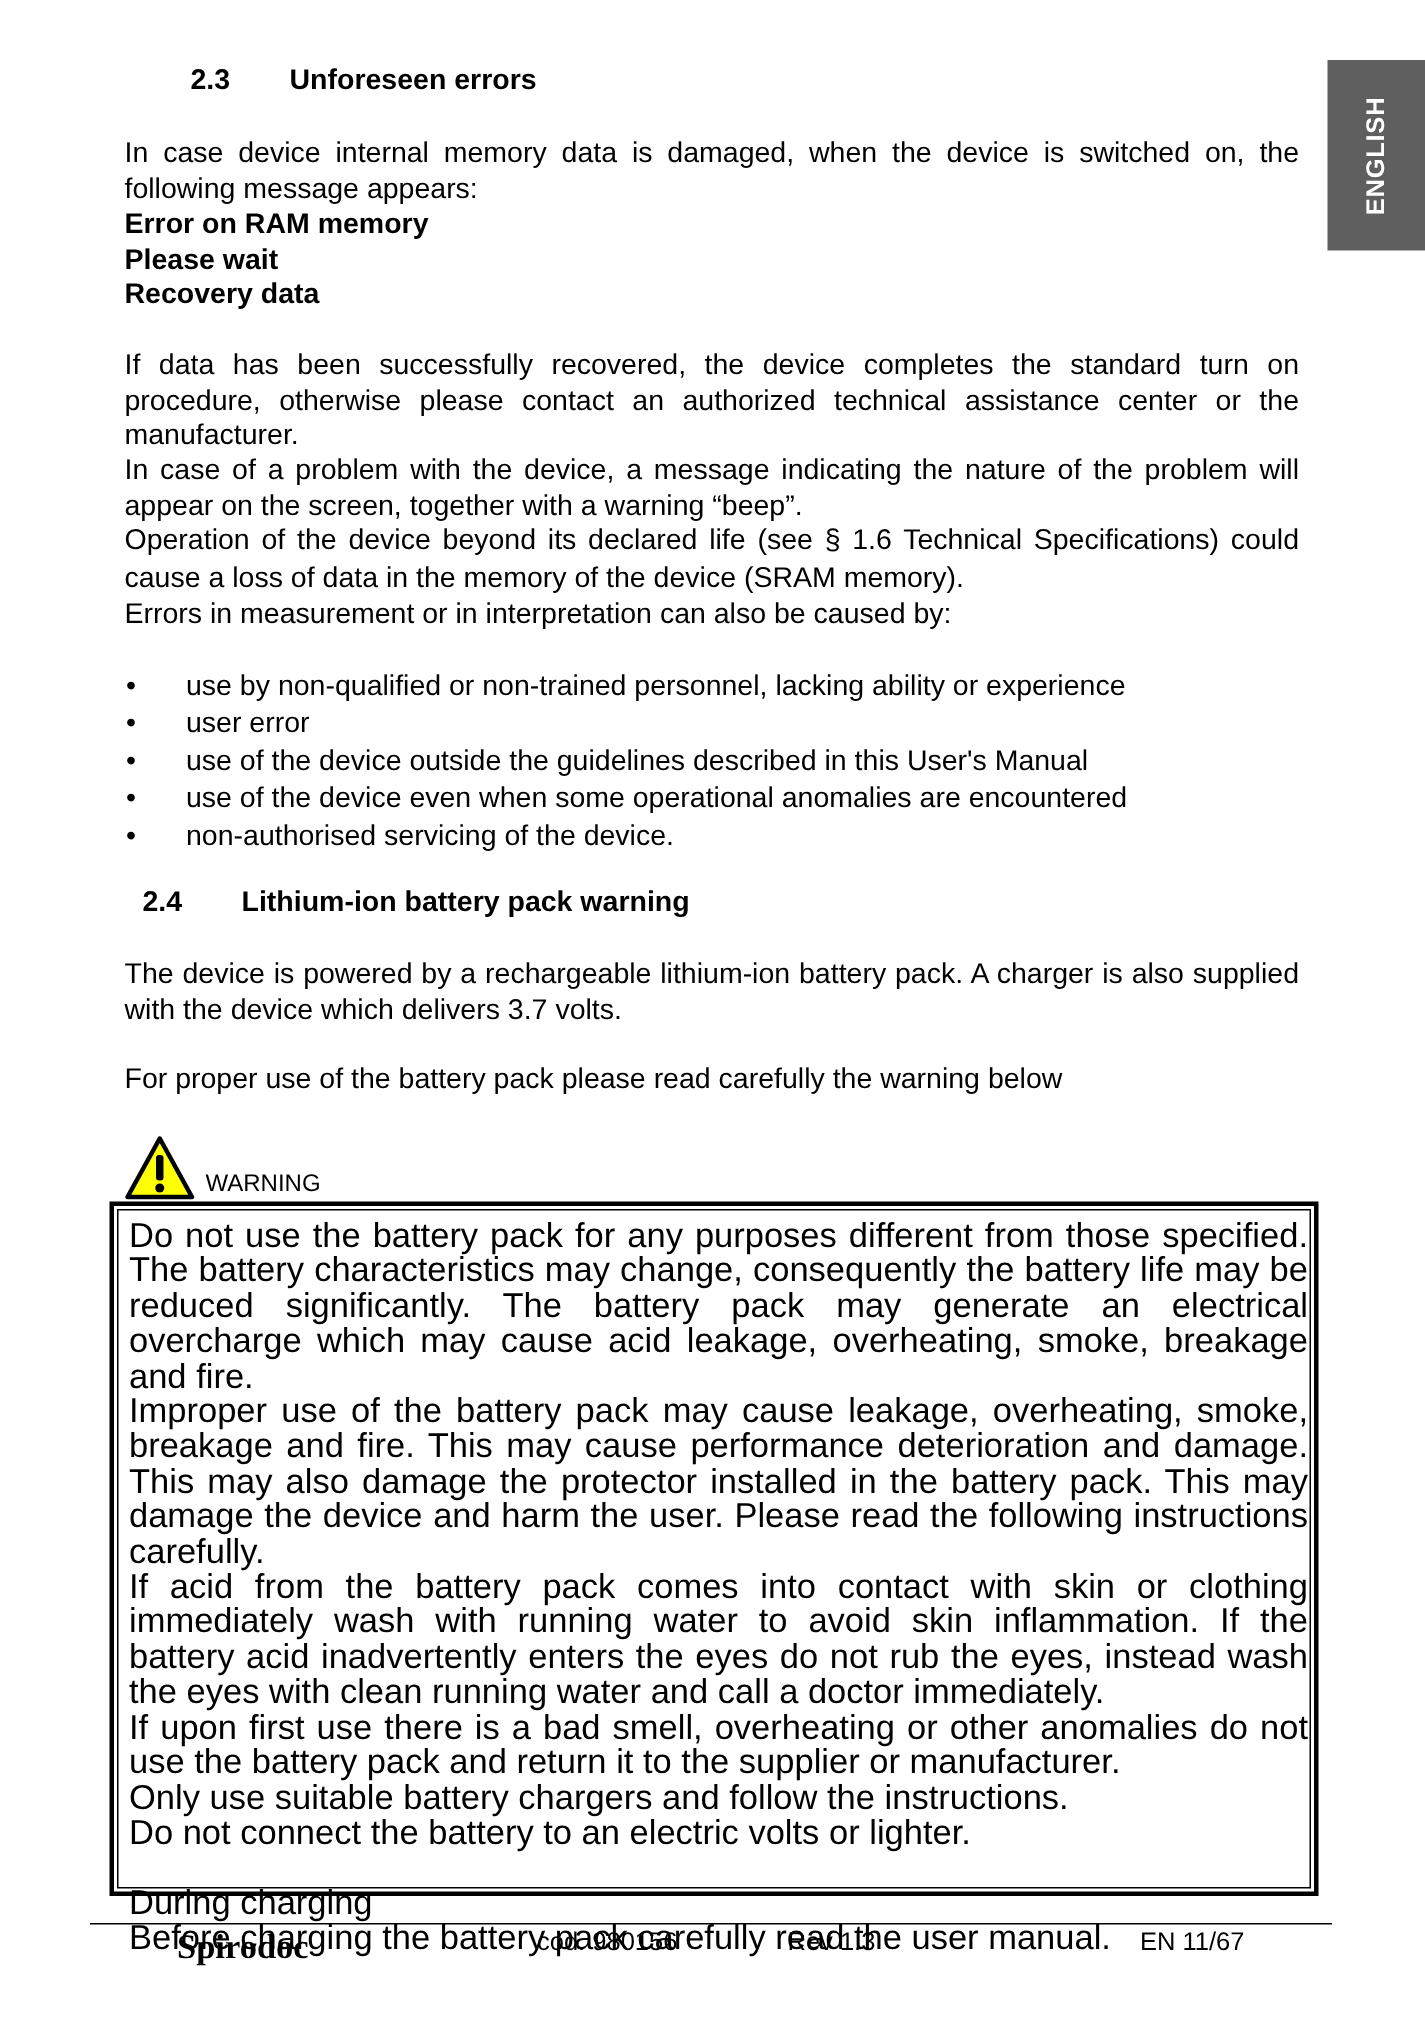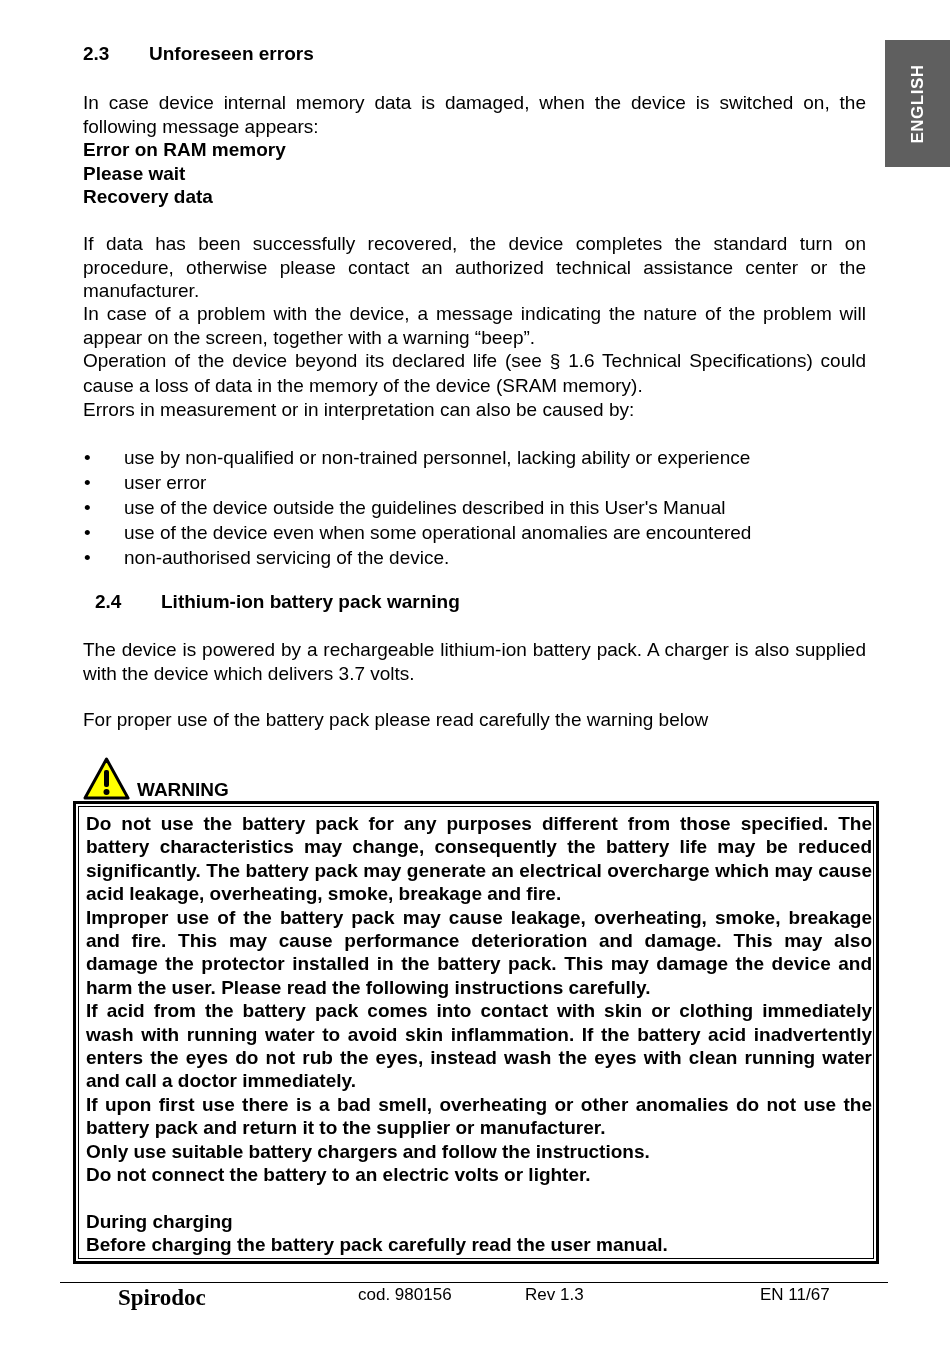--- a/index.html
+++ b/index.html
@@ -19,46 +19,46 @@
   .h { position: absolute; left: 0; font-weight: bold; font-size: 19px; white-space: nowrap; }
   .h .num { display: inline-block; width: 66px; }
   .p { position: absolute; left: 0; width: 783px; font-size: 19px; line-height: 23.5px; text-align: justify; }
   .p.last { text-align-last: left; }
   .center-msg { position: absolute; left: 0; width: 783px; text-align: left; font-weight: bold; font-size: 19px; line-height: 23.5px; }
   .bullets { position: absolute; left: 0; width: 783px; margin: 0; padding: 0; list-style: none; font-size: 19px; }
   .bullets li { height: 25px; line-height: 25px; position: relative; padding-left: 41px; white-space: nowrap; }
   .bullets li .dot { position: absolute; left: 1px; top: 0; }
   .warn-head { position: absolute; left: 83px; top: 752px; height: 48px; display: flex; align-items: flex-end; }
   .warn-head svg { width: 47px; height: 43px; }
-  .warn-head .label { font-weight: bold; font-size: 19px; margin-left: 7px; line-height: 19px; margin-bottom: 1px; }
+  .warn-head .label { font-weight: normal; font-size: 16px; margin-left: 7px; line-height: 19px; margin-bottom: 1px; }
   .warn-box {
     position: absolute; left: 73px; top: 801px; width: 806px; height: 463px;
     border: 3px solid #000; box-sizing: border-box; padding: 2px;
   }
   .warn-inner {
     width: 100%; height: 100%; border: 1px solid #000; box-sizing: border-box;
     padding: 5px 1px 0 7px;
   }
   .warn-inner p {
-    margin: 0; font-weight: bold; font-size: 19px; line-height: 23.4px; text-align: justify; text-align-last: left;
+    margin: 0; font-weight: normal; font-size: 23px; line-height: 23.4px; text-align: justify; text-align-last: left;
   }
   .warn-inner p.gap { margin-top: 23.4px; }
   .footer-line { position: absolute; left: 60px; top: 1282px; width: 828px; height: 1px; background: #000; }
   .footer { position: absolute; top: 1285px; font-size: 17px; white-space: nowrap; }
   .footer.brand { left: 118px; font-family: "Liberation Serif", serif; font-weight: bold; font-size: 23px; }
 </style>
 </head>
 <body>
 
 <div class="lang-tab">
   <span>ENGLISH</span>
 </div>
 
 <div class="content">
-  <div class="h" style="top:43px;">
+  <div class="h" style="top:43px;margin-left:44px;">
     <span class="num">2.3</span><span>Unforeseen errors</span>
   </div>
 
   <div class="p last" style="top:91px;">In case device internal memory data is damaged, when the device is switched on, the following message appears:</div>
 
   <div class="center-msg" style="top:138px;">
     <div>Error on RAM memory</div>
     <div>Please wait</div>
     <div>Recovery data</div>
   </div>

